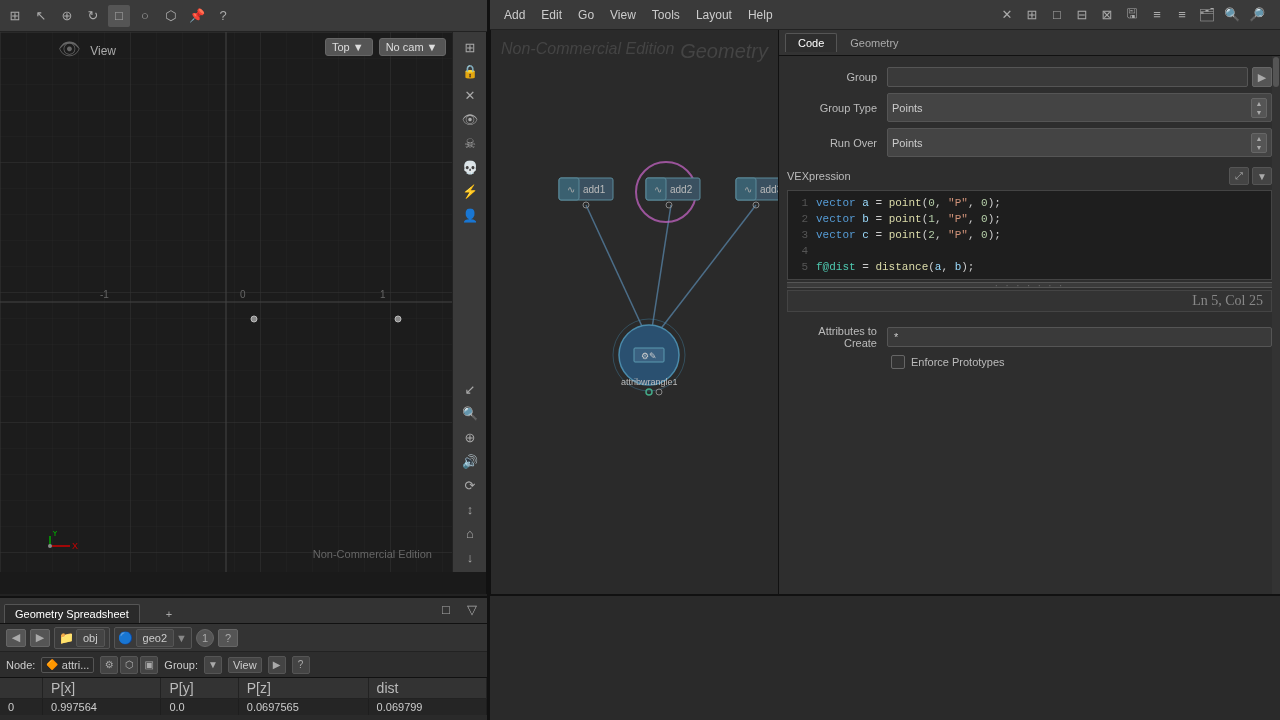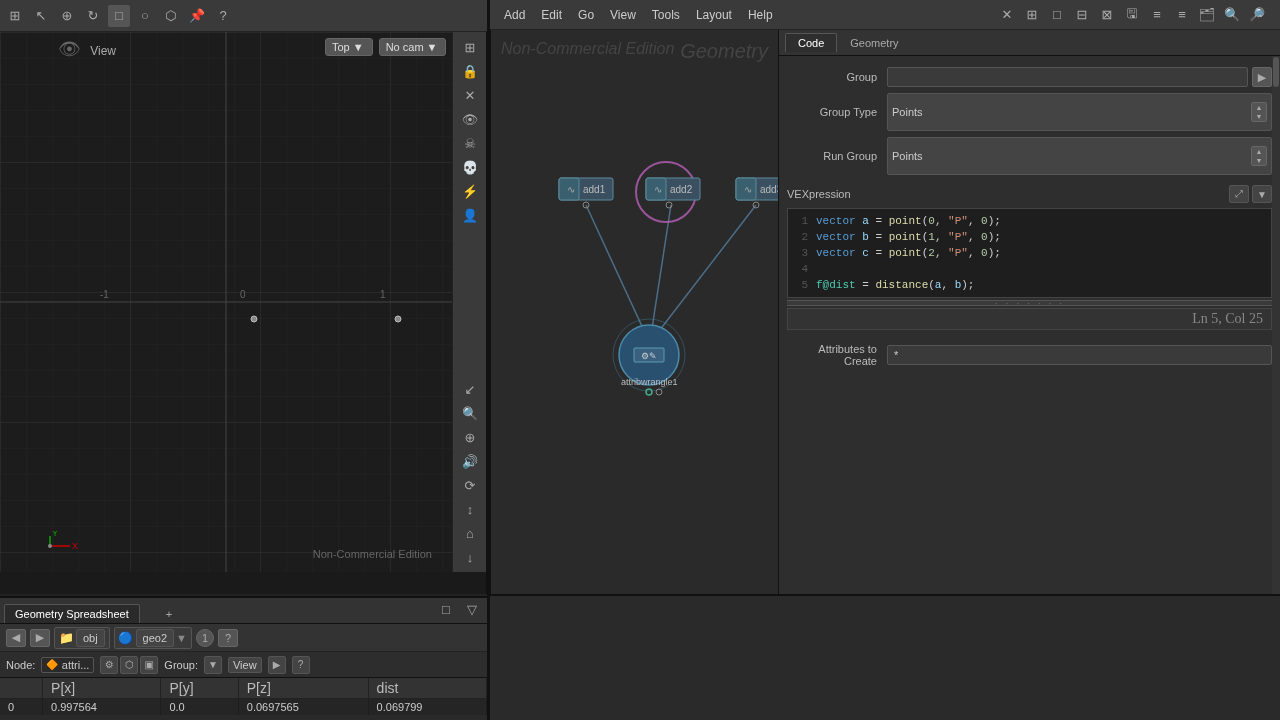--- a/index.html
+++ b/index.html
@@ -198,21 +198,21 @@
     .prop-row {
       display: flex; align-items: center; padding: 3px 8px; min-height: 26px;
     }
     .prop-label { width: 100px; text-align: right; color: #bbb; font-size: 11px; padding-right: 10px; flex-shrink: 0; }
     .prop-control { flex: 1; display: flex; align-items: center; gap: 4px; }
     .prop-input {
       flex: 1; height: 20px; background: #444; border: 1px solid #555;
       border-radius: 2px; color: #ccc; font-size: 11px; padding: 0 6px;
     }
     .prop-dropdown {
-      flex: 1; height: 38px; background: #444; border: 1px solid #555;
+      flex: 1; height: 29px; background: #444; border: 1px solid #555;
       border-radius: 2px; color: #ccc; font-size: 11px; padding: 0 4px;
       display: flex; align-items: center; justify-content: space-between; cursor: pointer;
     }
     .prop-spinner {
       width: 16px; height: 20px; background: #555; border: 1px solid #666;
       border-radius: 2px; display: flex; flex-direction: column; cursor: pointer;
     }
     .prop-spinner-up, .prop-spinner-down {
       flex: 1; display: flex; align-items: center; justify-content: center;
       font-size: 7px; color: #aaa; line-height: 1;
@@ -559,21 +559,21 @@
           <span>Points</span>
           <div class="prop-spinner">
             <div class="prop-spinner-up">▲</div>
             <div class="prop-spinner-down">▼</div>
           </div>
         </div>
       </div>
     </div>
 
     <div class="prop-row">
-      <span class="prop-label">Run Group</span>
+      <span class="prop-label">Run Over</span>
       <div class="prop-control">
         <div class="prop-dropdown">
           <span>Points</span>
           <div class="prop-spinner">
             <div class="prop-spinner-up">▲</div>
             <div class="prop-spinner-down">▼</div>
           </div>
         </div>
       </div>
     </div>
@@ -619,20 +619,24 @@
       </div>
     </div>
 
     <div class="prop-row" style="margin-top:6px;">
       <span class="prop-label">Attributes to Create</span>
       <div class="prop-control">
         <div class="prop-input" style="background:#3a3a3a; display:flex; align-items:center; padding: 0 6px;">*</div>
       </div>
     </div>
 
+    <div class="prop-checkbox-row">
+      <div class="prop-checkbox"></div>
+      <span class="prop-checkbox-label">Enforce Prototypes</span>
+    </div>
   </div>
 
   <div class="prop-scrollbar">
     <div class="prop-scrollbar-thumb"></div>
   </div>
 </div>
 
 <div id="network-prop-resize"></div>
 <div id="network-prop-bottom">
   

